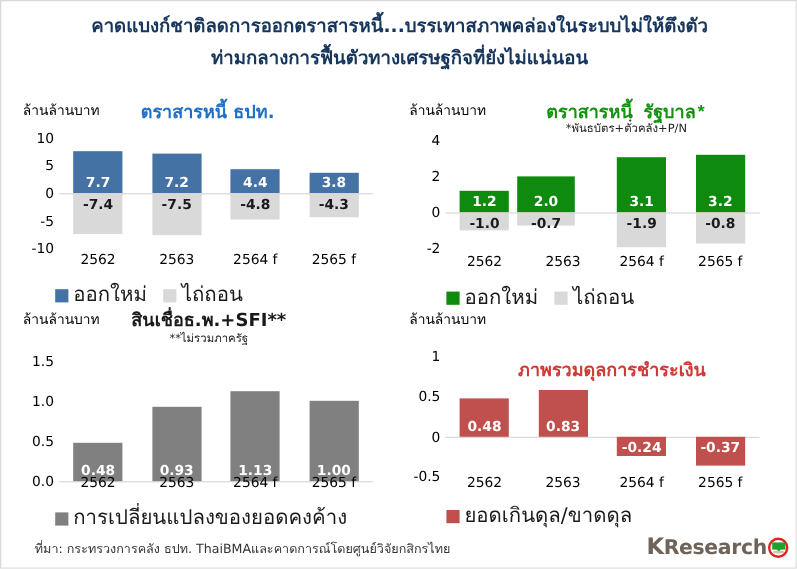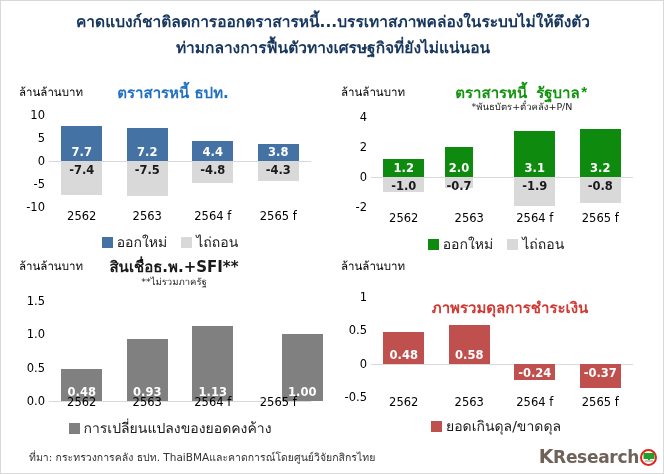--- a/index.html
+++ b/index.html
@@ -79,22 +79,22 @@
   .blbl.white{color:#fff;}
   .blbl.dark{color:#1a1a1a;}
 
   .xaxis{position:absolute;left:0;width:100%;}
   .xtick{
     position:absolute;text-align:center;font-size:11.5px;color:#000;
     white-space:nowrap;
   }
 
   .legend{
-    position:absolute;width:100%;text-align:center;
-    font-size:14px;color:#1a1a1a;white-space:nowrap;
+    position:absolute;width:100%;
+    font-size:17px;color:#1a1a1a;white-space:nowrap;
   }
   .lgi{display:inline-block;margin:0 7px;vertical-align:middle;}
   .sw{
     display:inline-block;width:11px;height:11px;
     vertical-align:-1px;margin-right:4px;
   }
 
   
   .footer{
     position:absolute;left:0;bottom:4px;width:664px;height:24px;
@@ -200,21 +200,21 @@
           <div class="ytick" style="top: 90px;">-2</div>
         </div>
         <div class="zeroline" style="top: 60px;"></div>
         <div class="bars">
           <div class="grp" style="left: 12.445px; width: 40.61px;">
             <div class="bar" style="top: 42px; height: 18px; background: rgb(14, 138, 14);"></div>
             <div class="blbl white" style="top: 46px;">1.2</div>
             <div class="bar" style="top: 60px; height: 15px; background: rgb(217, 217, 217);"></div>
             <div class="blbl dark" style="top: 64px;">-1.0</div>
           </div>
-          <div class="grp" style="left: 74px; width: 28px;">
+          <div class="grp" style="left: 60px; width: 48px;">
             <div class="bar" style="top: 30px; height: 30px; background: rgb(14, 138, 14);"></div>
             <div class="blbl white" style="top: 46px;">2.0</div>
             <div class="bar" style="top: 60px; height: 10.5px; background: rgb(217, 217, 217);"></div>
             <div class="blbl dark" style="top: 64px;">-0.7</div>
           </div>
           <div class="grp" style="left: 143.445px; width: 40.61px;">
             <div class="bar" style="top: 13.5px; height: 46.5px; background: rgb(14, 138, 14);"></div>
             <div class="blbl white" style="top: 46px;">3.1</div>
             <div class="bar" style="top: 60px; height: 28.5px; background: rgb(217, 217, 217);"></div>
             <div class="blbl dark" style="top: 64px;">-1.9</div>
@@ -254,21 +254,21 @@
             <div class="blbl white" style="top: 86px;">0.48</div>
           </div>
           <div class="grp" style="left: 77.945px; width: 40.61px;">
             <div class="bar" style="top: 38px; height: 62px; background: rgb(128, 128, 128);"></div>
             <div class="blbl white" style="top: 86px;">0.93</div>
           </div>
           <div class="grp" style="left: 143.445px; width: 40.61px;">
             <div class="bar" style="top: 24.6667px; height: 75.3333px; background: rgb(128, 128, 128);"></div>
             <div class="blbl white" style="top: 86px;">1.13</div>
           </div>
-          <div class="grp" style="left: 208.945px; width: 40.61px; margin-left: 24px;">
+          <div class="grp" style="left: 208.945px; width: 40.61px;">
             <div class="bar" style="top: 33.3333px; height: 66.6667px; background: rgb(128, 128, 128);"></div>
             <div class="blbl white" style="top: 86px;">1.00</div>
           </div>
         </div>
         <div class="xaxis" style="top: 94px;">
           <div class="xtick" style="left: 0px; width: 65.5px;">2562</div>
           <div class="xtick" style="left: 65.5px; width: 65.5px;">2563</div>
           <div class="xtick" style="left: 131px; width: 65.5px;">2564 f</div>
           <div class="xtick" style="left: 196.5px; width: 65.5px;">2565 f</div>
         </div>
@@ -287,21 +287,21 @@
           <div class="ytick" style="top: 100px;">-0.5</div>
         </div>
         <div class="zeroline" style="top: 66.6667px;"></div>
         <div class="bars">
           <div class="grp" style="left: 12.445px; width: 40.61px;">
             <div class="bar" style="top: 34.6667px; height: 32px; background: rgb(192, 80, 77);"></div>
             <div class="blbl white" style="top: 52.6667px;">0.48</div>
           </div>
           <div class="grp" style="left: 77.945px; width: 40.61px;">
             <div class="bar" style="top: 28px; height: 38.6667px; background: rgb(192, 80, 77);"></div>
-            <div class="blbl white" style="top: 52.6667px;">0.58</div>
+            <div class="blbl white" style="top: 52.6667px;">0.83</div>
           </div>
           <div class="grp" style="left: 143.445px; width: 40.61px;">
             <div class="bar" style="top: 66.6667px; height: 16px; background: rgb(192, 80, 77);"></div>
             <div class="blbl white" style="top: 70.6667px;">-0.24</div>
           </div>
           <div class="grp" style="left: 208.945px; width: 40.61px;">
             <div class="bar" style="top: 66.6667px; height: 24.6667px; background: rgb(192, 80, 77);"></div>
             <div class="blbl white" style="top: 70.6667px;">-0.37</div>
           </div>
         </div>

